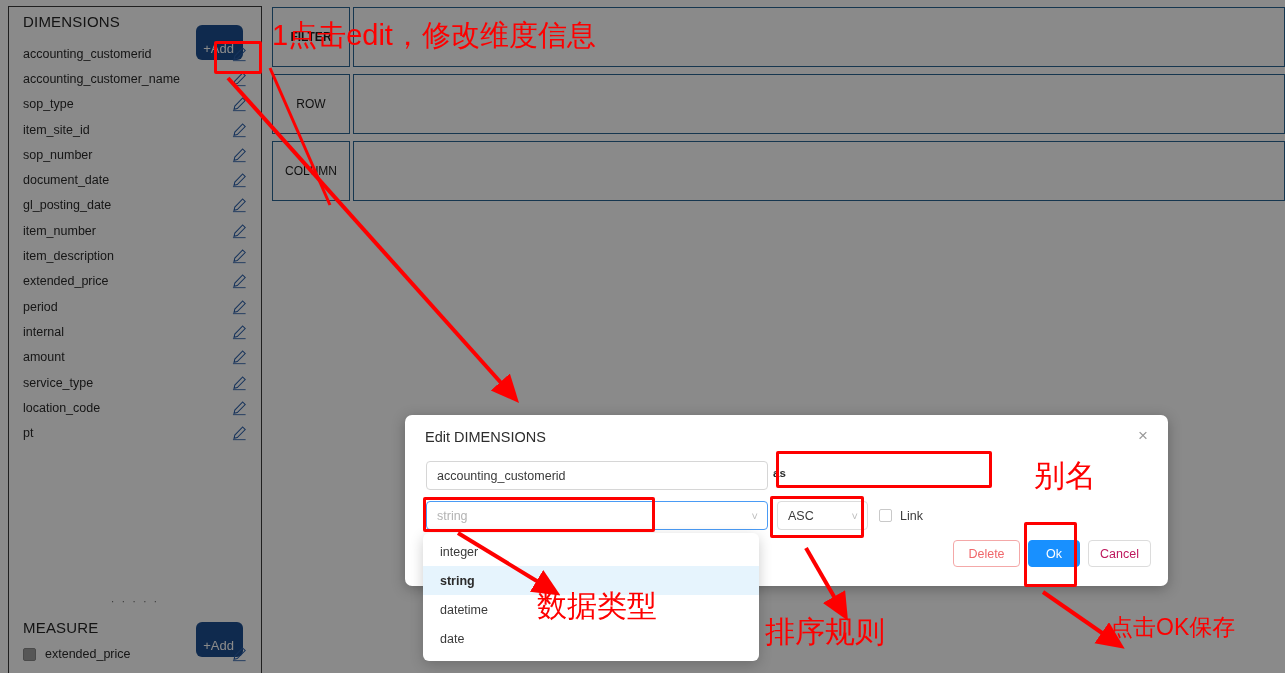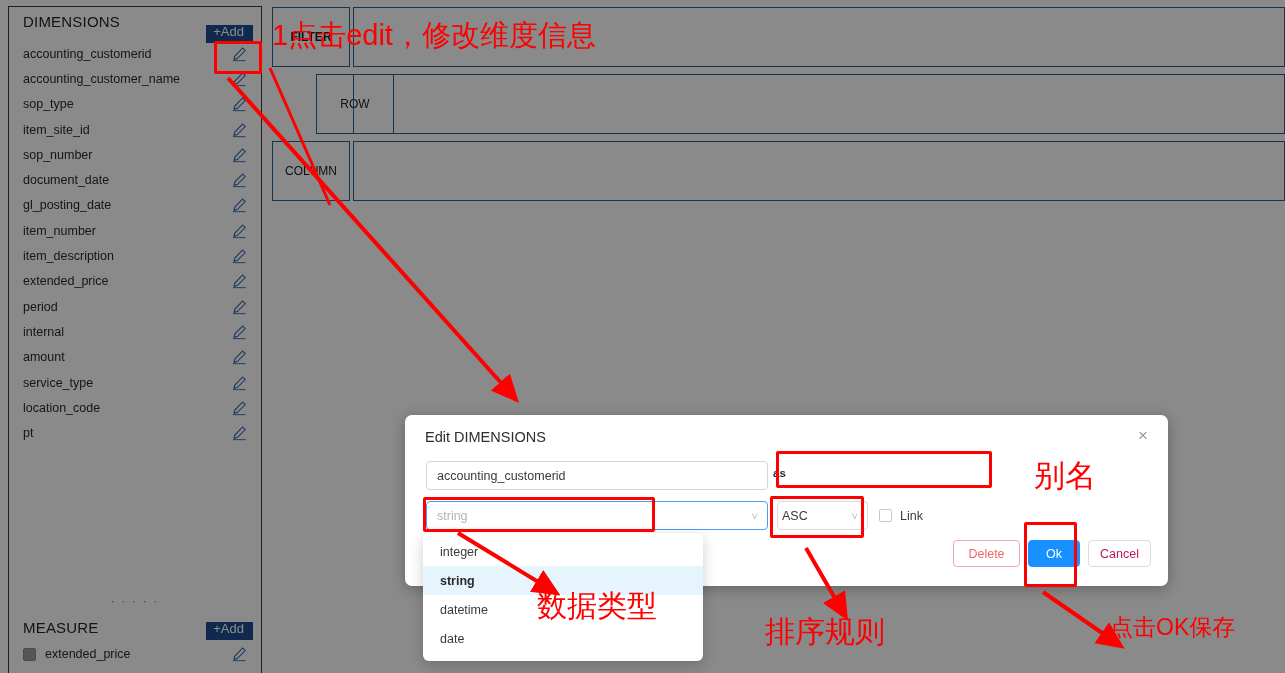--- a/index.html
+++ b/index.html
@@ -37,26 +37,26 @@
     height: 34px;
     padding: 6px 10px 0 14px;
   }
   .panel-title {
     font-size: 15px;
     color: #262626;
     letter-spacing: .2px;
   }
   .add-btn {
     position: absolute;
-    right: 8px; top: 18px;
+    right: 18px; top: 18px;
     background: #1d4f91;
     color: #ffffff;
     font-size: 13px;
-    padding: 0 9px 4px 7px;
-    border-radius: 0;
+    padding: 17px 9px 4px 7px;
+    border-radius: 6px;
     border: none;
     cursor: pointer;
     line-height: 1.1;
   }
   #measure-head .add-btn { top: 10px; }
 
   .field-list { list-style: none; margin: 0; padding: 0; }
   .field-row {
     position: relative;
     height: 25.3px;
@@ -128,21 +128,21 @@
     color: #1d1d1d;
     width: 78px;
   }
   .zone-drop {
     position: absolute;
     border: 1px solid #2a6492;
     left: 353px; right: 0;
   }
   #zone-filter-label { left: 272px; top: 7px;  height: 60px; font-weight: bold; }
   #zone-filter-drop  { top: 7px;  height: 60px; }
-  #zone-row-label    { left: 272px; top: 74px; height: 60px; margin-left: 44px; }
+  #zone-row-label    { left: 272px; top: 74px; height: 60px; }
   #zone-row-drop     { top: 74px; height: 60px; }
   #zone-col-label    { left: 272px; top: 141px; height: 60px; }
   #zone-col-drop     { top: 141px; height: 60px; }
 
   
   #overlay {
     position: absolute; inset: 0;
     background: rgba(0,0,0,0.46);
   }
 
@@ -209,21 +209,21 @@
   }
 
   #order-select {
     position: absolute;
     left: 372px; top: 86px;
     width: 91px; height: 29px;
     border: 1px solid #dcdcdc;
     border-radius: 4px;
     background: #fff;
     display: flex; align-items: center;
-    padding: 0 4px;
+    padding: 0 10px;
     cursor: pointer;
   }
   #order-select-value { font-size: 12.5px; color: #3a3a3a; }
 
   #link-wrap {
     position: absolute;
     left: 474px; top: 86px;
     height: 29px;
     display: flex; align-items: center; gap: 8px;
     cursor: pointer;
@@ -247,21 +247,21 @@
     font-family: "Liberation Sans", sans-serif;
   }
   #btn-delete { left: 548px; width: 67px; background:#fff; border:1px solid #f4a8a8; color:#f0686b; }
   #btn-ok     { left: 623px; width: 52px; background:#1890ff; border:1px solid #1890ff; color:#fff; }
   #btn-cancel { left: 683px; width: 63px; background:#fff; border:1px solid #dcdcdc; color:#be185d; }
 
   
   #type-menu {
     position: absolute;
     left: 423px; top: 533px;
-    width: 280px;
+    width: 336px;
     background: #ffffff;
     border-radius: 6px;
     box-shadow: 0 4px 14px rgba(0,0,0,.20);
     padding: 4px 0 8px 0;
     overflow: hidden;
   }
   .menu-item {
     height: 29px;
     display: flex; align-items: center;
     padding: 0 0 0 17px;

